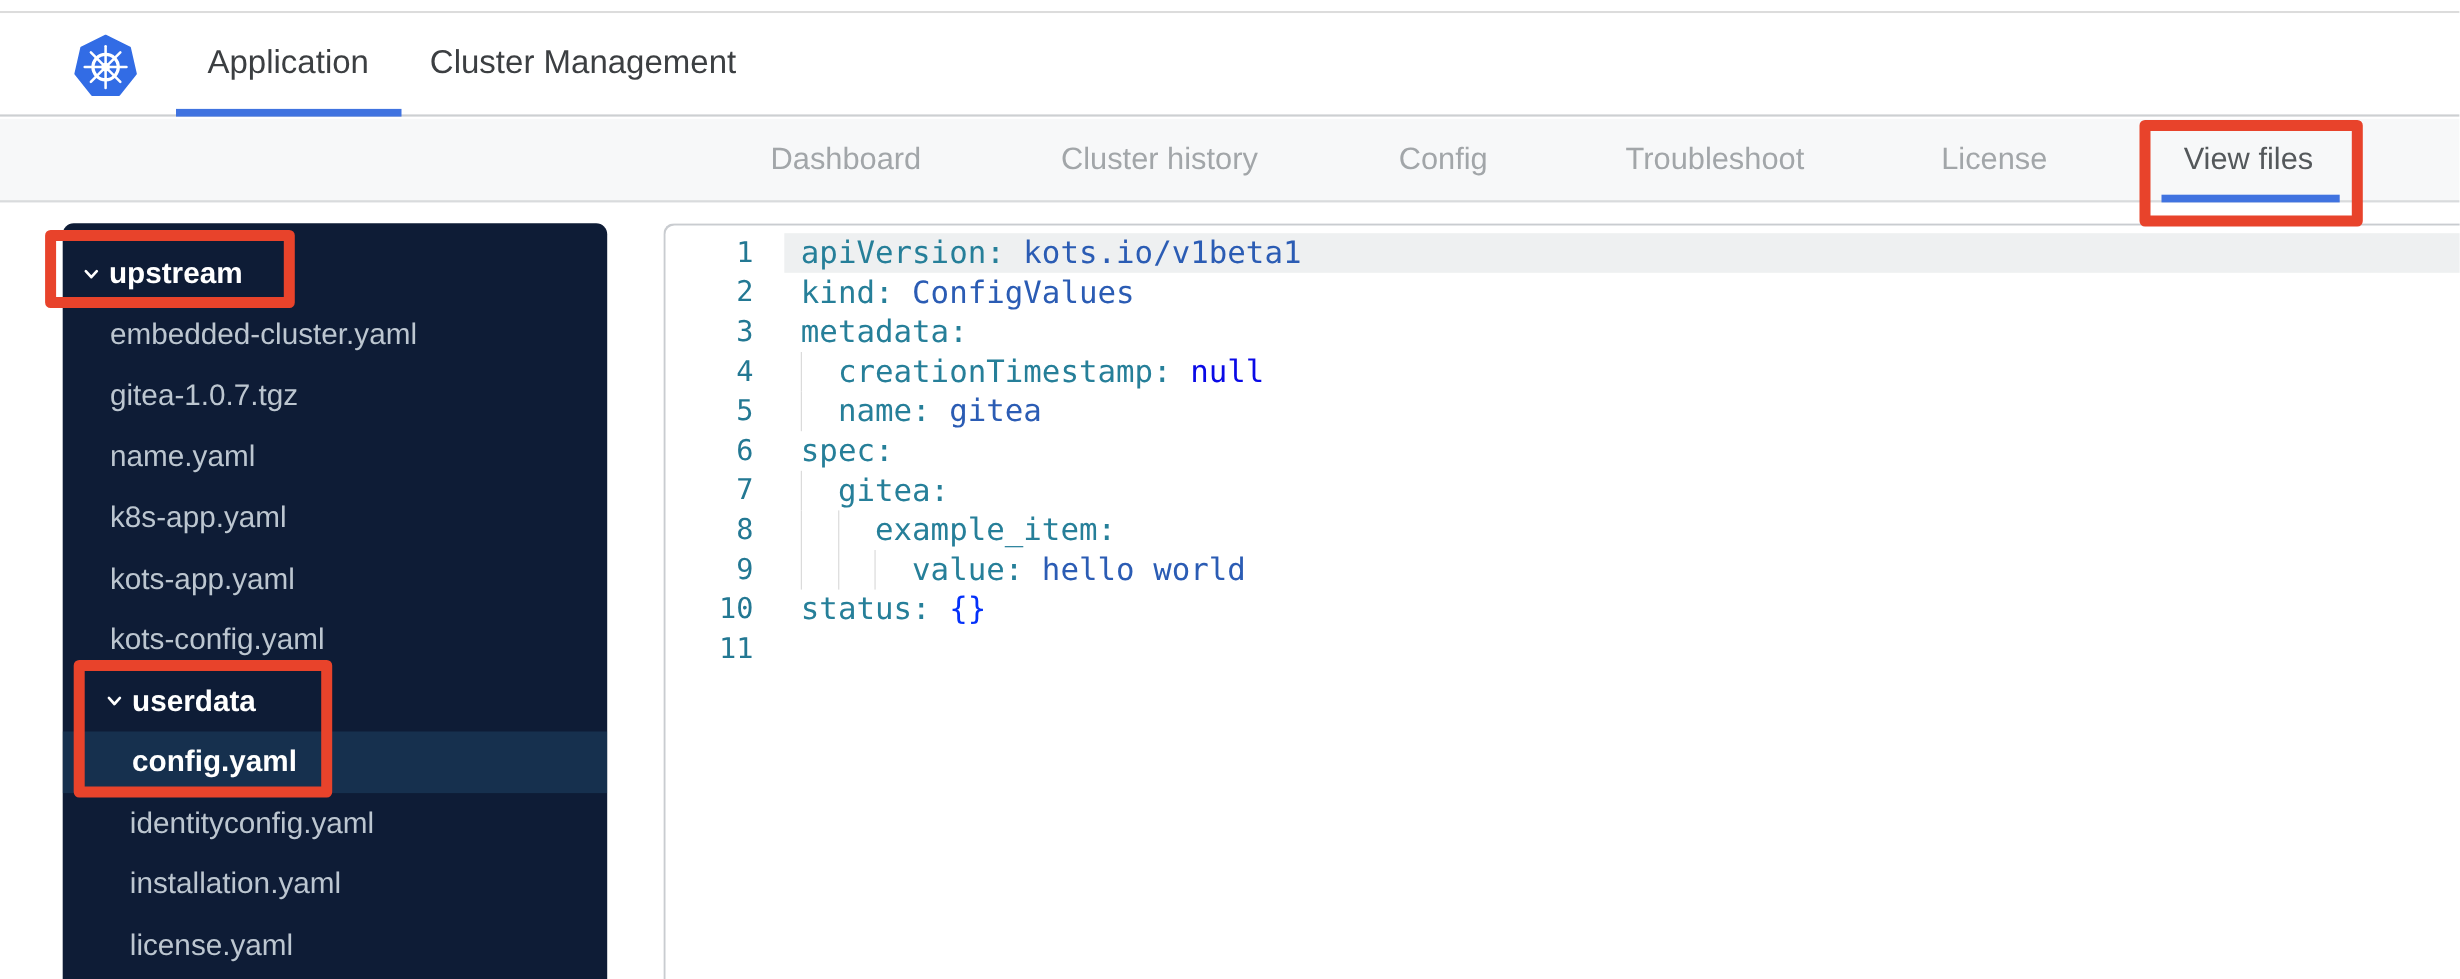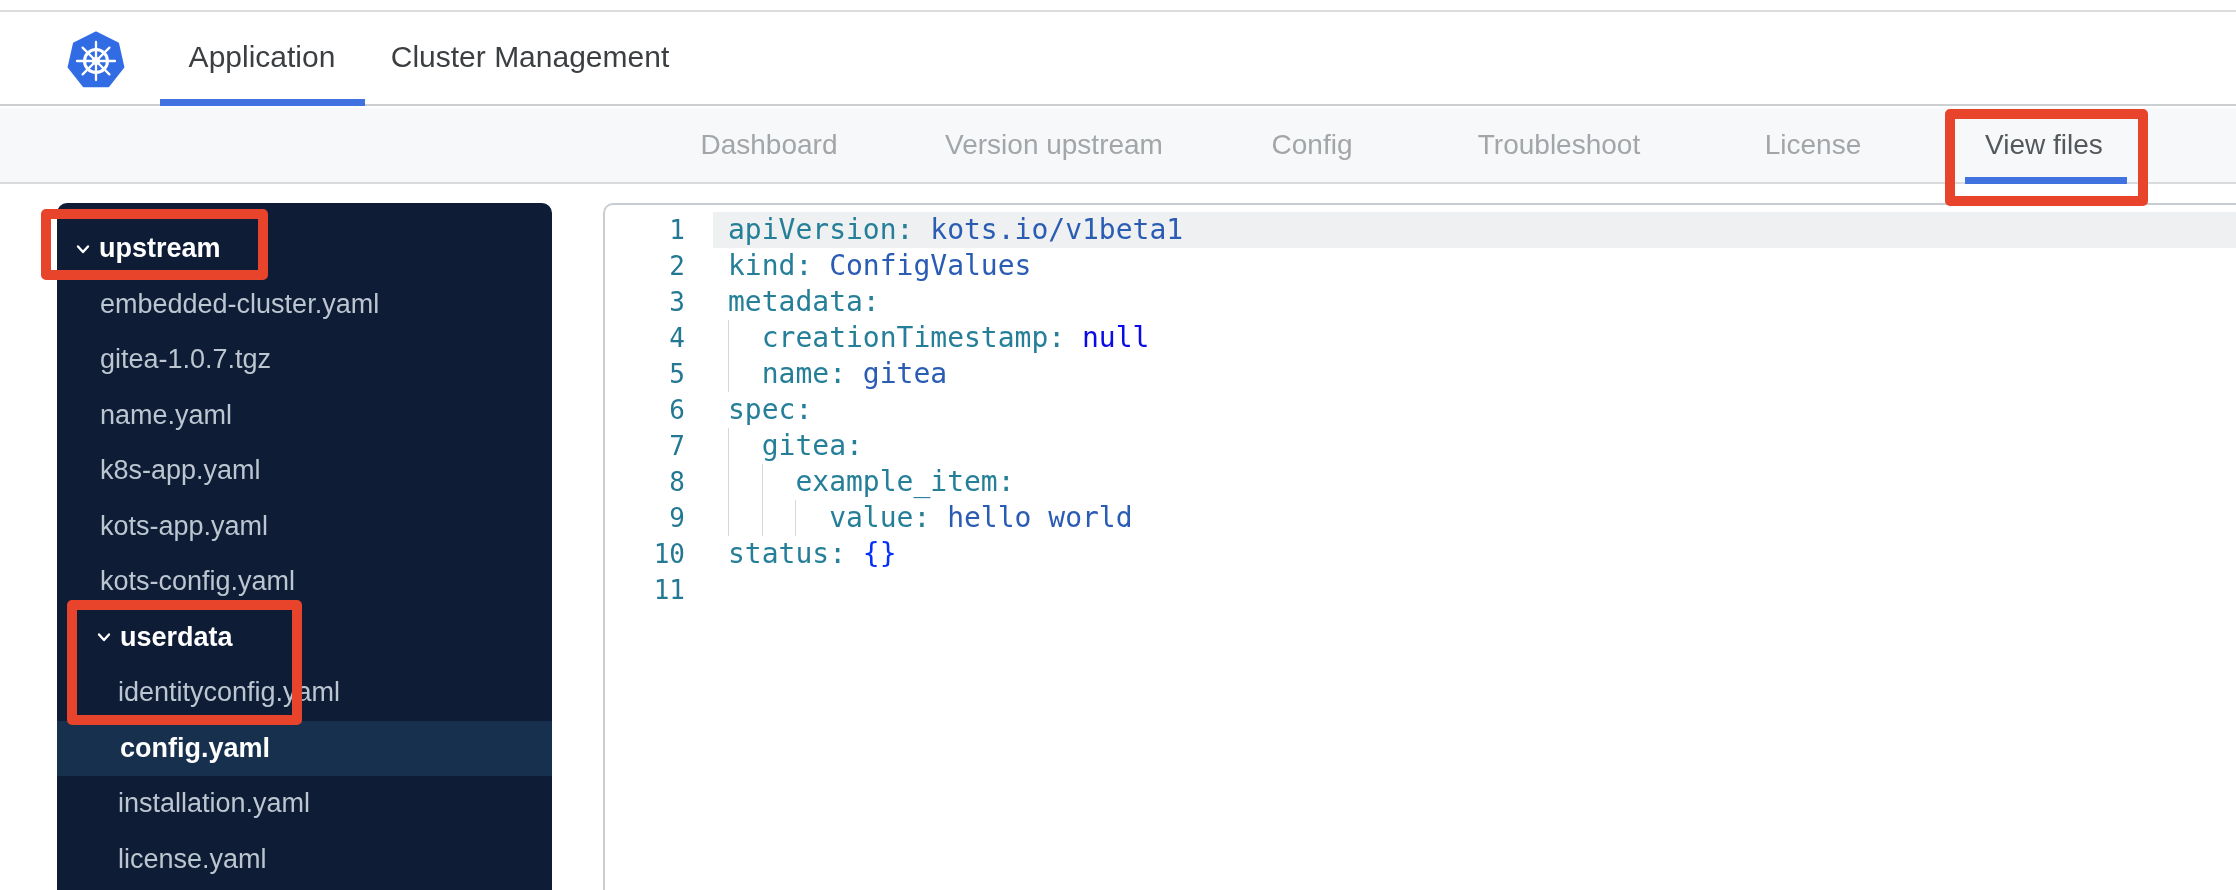--- a/index.html
+++ b/index.html
@@ -35,21 +35,21 @@
 
   
   .sidebar{position:absolute;left:57px;top:203px;width:495px;height:687px;background:var(--sb-bg);
     border-radius:10px 10px 0 0;padding-top:18px;overflow:hidden;}
   .tree-row{position:relative;height:55.5px;display:flex;align-items:center;font-size:27px;
     color:#bcc6d0;cursor:pointer;white-space:nowrap;}
   .tree-row.folder{color:#fff;font-weight:700;}
   .tree-row.selected{background:var(--sb-sel);color:#fff;font-weight:700;}
   .tree-row .chev{display:inline-flex;width:22px;height:22px;margin-right:5px;align-items:center;justify-content:center;}
   .pl-folder0{padding-left:15px;} .pl-file1{padding-left:43px;}
-  .pl-folder1{padding-left:16px;margin-left:20px;} .pl-file2{padding-left:61px;} .pl-sel2{padding-left:63px;}
+  .pl-folder1{padding-left:36px;} .pl-file2{padding-left:61px;} .pl-sel2{padding-left:63px;}
 
   
   .editor{position:absolute;left:603px;top:203px;width:1643px;height:697px;background:#fff;
     border-left:2px solid #c9ccd0;border-top:2px solid #c9ccd0;border-radius:10px 0 0 0;
     padding-top:7px;font-family:"DejaVu Sans Mono","Liberation Mono",monospace;}
   .code-line{position:relative;height:36px;line-height:36px;font-size:28px;white-space:pre;}
   .code-line .cur-bg{position:absolute;left:108px;right:0;top:0;bottom:0;background:#eef0f1;}
   .gutter{position:absolute;left:0;top:0;width:80px;text-align:right;color:var(--c-ln);font-size:26px;}
   .code-text{position:absolute;left:123px;top:0;}
   .guide{position:absolute;top:0;width:0;height:36px;border-left:1.5px solid #d8d8d8;}
@@ -88,21 +88,21 @@
     <div id="header-tabs">
         <div class="htab ht-0 active">Application</div>
         <div class="htab ht-1">Cluster Management</div>
       </div>
     <div class="app-underline"></div>
   </div>
 
   <div class="subnav">
     <div id="subnav-tabs">
         <div class="subtab st-0">Dashboard</div>
-        <div class="subtab st-1">Version upstream</div>
+        <div class="subtab st-1">Cluster history</div>
         <div class="subtab st-2">Config</div>
         <div class="subtab st-3">Troubleshoot</div>
         <div class="subtab st-4">License</div>
         <div class="subtab st-5 active">View files</div>
       </div>
   </div>
   <div class="vf-underline"></div>
 
   <div class="sidebar" id="file-tree">
       <div class="tree-row folder pl-folder0">
@@ -132,25 +132,25 @@
         <span>kots-config.yaml</span>
       </div>
       <div class="tree-row folder pl-folder1">
         <span class="chev">
           <svg viewBox="0 0 22 22" width="22" height="22" fill="none" stroke="#fff" stroke-width="2.4" stroke-linecap="round" stroke-linejoin="round">
             <polyline points="6,8.5 11,14 16,8.5"></polyline>
           </svg>
         </span>
         <span>userdata</span>
       </div>
+      <div class="tree-row selected pl-sel2">
+        <span>config.yaml</span>
+      </div>
       <div class="tree-row pl-file2">
         <span>identityconfig.yaml</span>
-      </div>
-      <div class="tree-row selected pl-sel2">
-        <span>config.yaml</span>
       </div>
       <div class="tree-row pl-file2">
         <span>installation.yaml</span>
       </div>
       <div class="tree-row pl-file2">
         <span>license.yaml</span>
       </div>
     </div>
 
   <div class="editor" id="code-editor">

